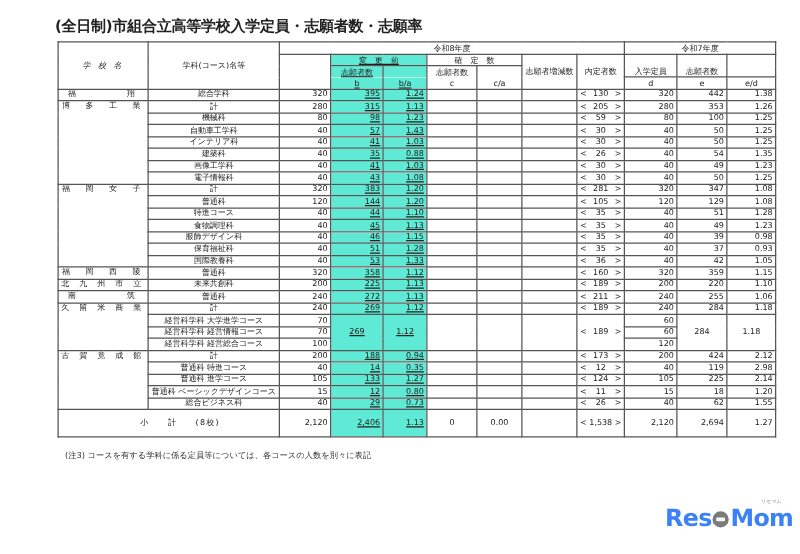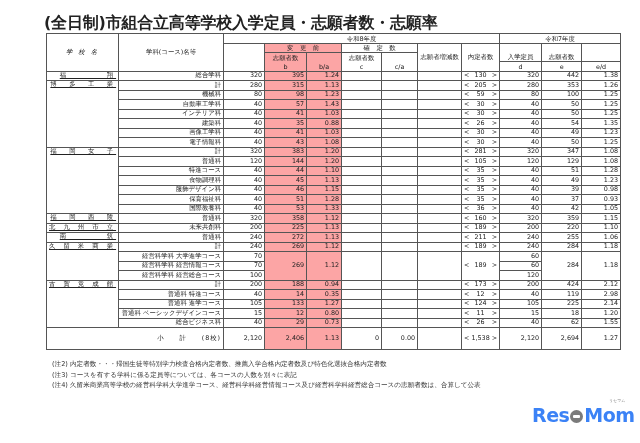--- a/index.html
+++ b/index.html
@@ -1,25 +1,25 @@
 <!DOCTYPE html>
 <html><head>
 <meta charset="utf-8">
 <style>
   html, body { margin:0; padding:0; background:#ffffff; }
   body { width:640px; height:443px; position:relative; overflow:hidden;
          font-family: "DejaVu Sans", "Liberation Sans", sans-serif; color:#222; }
-  .title { position:absolute; left:44px; top:13px; font-size:16px; font-weight:bold; letter-spacing:-0.2px; white-space:nowrap; }
+  .title { position:absolute; left:44px; top:13px; font-size:12px; font-weight:bold; letter-spacing:-0.2px; white-space:nowrap; }
   table.main { position:absolute; left:46px; top:33px; border-collapse:collapse; table-layout:fixed; }
   table.main td, table.main th { font-size:6.4px; line-height:7px; padding:0 2px; border:1px solid #555; height:8.5px; white-space:nowrap; overflow:hidden; font-weight:normal; }
   table.main th { text-align:center; vertical-align:bottom; }
-  .hl { background:#fca5a5; }
+  .hl { background:#5eead4;text-decoration:underline; }
   .num { text-align:right; }
-  .ctr { text-align:right; }
-  .school { text-align:right; letter-spacing:3px;text-decoration:underline; }
+  .ctr { text-align:center; }
+  .school { text-align:center; letter-spacing:3px; }
   .thick-top td { border-top:1.6px solid #222; }
   .naitei { display:flex; justify-content:space-between; }
   .notes { position:absolute; left:52px; top:359px; font-size:6.6px; line-height:10.5px; white-space:nowrap; color:#333; }
   .logo { position:absolute; left:532px; top:404px; font-size:19px; font-weight:bold; color:#3b82f6; letter-spacing:-0.5px; font-family:"DejaVu Sans", sans-serif; }
   .logo .o2 { display:inline-block; width:13px; height:13px; border-radius:50%; background:#7b7b7b; vertical-align:-1px; margin:0 1px; position:relative; }
   .logo .o2:after { content:""; position:absolute; left:3px; top:5px; width:7px; height:3px; background:#fff; border-radius:1px; }
   .logo-kana { position:absolute; left:609px; top:398px; font-size:4px; color:#888; }
 </style>
 </head>
 <body>
@@ -584,19 +584,17 @@
           </div>
         </td>
         <td class="num">2,120</td>
         <td class="num">2,694</td>
         <td class="num">1.27</td>
       </tr>
     </tbody>
 </table>
 
 <div class="notes">
-  <div>(注2) 内定者数・・・帰国生徒等特別学力検査合格内定者数、推薦入学合格内定者数及び特色化選抜合格内定者数</div>
   <div>(注3) コースを有する学科に係る定員等については、各コースの人数を別々に表記</div>
-  <div>(注4) 久留米商業高等学校の経営科学科大学進学コース、経営科学科経営情報コース及び経営科学科経営総合コースの志願者数は、合算して公表</div>
 </div>
 
 <div class="logo"><span>Res</span><span class="o2"></span><span>Mom</span></div>
 <div class="logo-kana">リセマム</div>
 
 </body></html>

